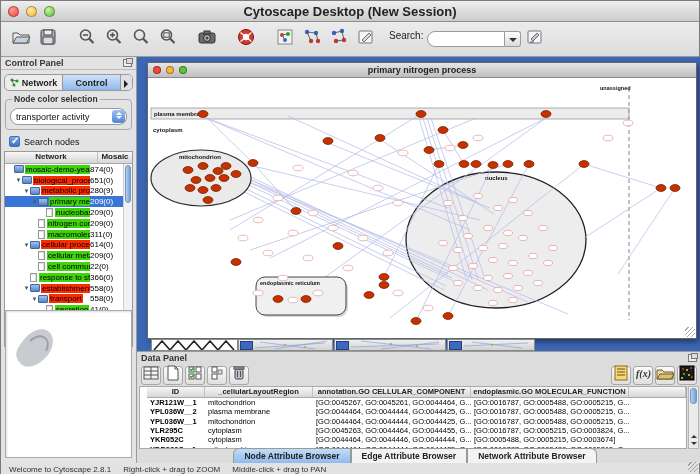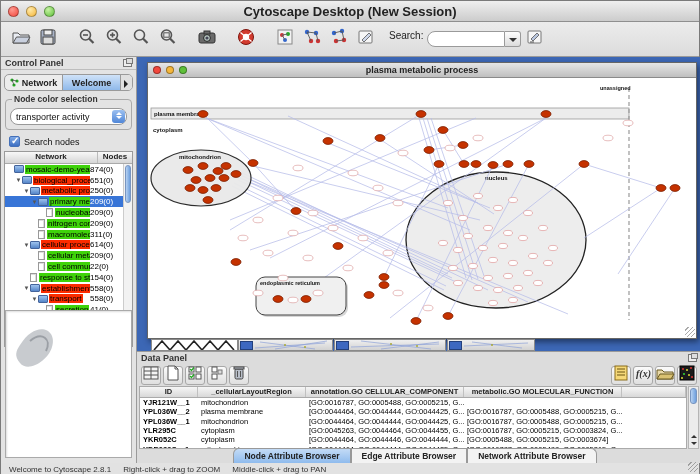--- a/index.html
+++ b/index.html
@@ -90,21 +90,21 @@
   .frag .bsq { position:absolute; left:1px; top:1px; width:13px; height:9px; background:#3d68c0; border:1px solid #23407c; }
   .frag svg { position:absolute; left:16px; top:0; }
 
   
   .dp { position:absolute; left:136px; top:350px; width:564px; height:112px; background:#dcdcdc; border-top:1px solid #9a9a9a; }
   .dp-head { height:12px; display:flex; align-items:center; justify-content:space-between; padding:0 4px; }
   .dp-head .t { font-size:9px; font-weight:bold; color:#333; }
   .dp-toolbar { height:22px; display:flex; align-items:center; padding:0 4px; gap:2px;font-weight:bold; }
   .dbtn { width:20px; height:19px; border:1px solid #a8a8a8; border-radius:3px; background:linear-gradient(#fbfbfb,#dfdfdf); display:flex; align-items:center; justify-content:center; }
   .dp-toolbar .spring { flex:1; }
-  .dtable { position:absolute; left:2px; top:34px; right:14px; bottom:14px; background:#fff; border:1px solid #aaa; overflow:hidden; }
+  .dtable { position:absolute; left:2px; top:34px; right:14px; bottom:14px; background:#fff; border:1px solid #aaa; overflow:hidden;padding-left:7px; }
   .dth { display:flex; height:11px; background:linear-gradient(#f6f6f6,#d8d8d8); border-bottom:1px solid #aaa; font-size:7.5px; font-weight:bold; color:#222; }
   .dth div { border-right:1px solid #c0c0c0; text-align:center; overflow:hidden; white-space:nowrap; }
   .drow { display:flex; height:9.3px; font-size:7.5px; color:#000; align-items:center; }
   .drow div { overflow:hidden; white-space:nowrap; padding-left:3px; }
   .cw0{width:58px;flex:none;font-weight:bold;} .cw1{width:108px;flex:none;} .cw2{width:158px;flex:none;} .cw3{width:158px;flex:none;}
   .dvscroll { position:absolute; right:2px; top:34px; width:11px; bottom:14px; background:#ececec; border:1px solid #b5b5b5; }
   .dvscroll .thumb { position:absolute; top:1px; left:1px; width:7px; height:16px; border-radius:3px; background:linear-gradient(90deg,#b7d2f2,#6e9fdd); border:1px solid #7895c0; }
   .dvscroll .arr { position:absolute; left:1px; width:7px; height:7px; font-size:6px; color:#444; text-align:center; line-height:7px; }
   .dvscroll .arr.up{ bottom:9px; } .dvscroll .arr.dn{ bottom:1px; }
   .dvscroll .arr::after{ content:""; display:inline-block; border:3px solid transparent; }
@@ -255,21 +255,21 @@
         <svg width="9" height="9" viewBox="0 0 9 9">
             <circle cx="2" cy="2" r="1.6" fill="#2a2"></circle>
             <circle cx="7" cy="3" r="1.6" fill="#2a2"></circle>
             <circle cx="4" cy="7" r="1.6" fill="#2a2"></circle>
             <line x1="2" y1="2" x2="7" y2="3" stroke="#444" stroke-width=".7"></line>
             <line x1="2" y1="2" x2="4" y2="7" stroke="#444" stroke-width=".7"></line>
           </svg>
         <span>Network</span>
       </div>
       <div class="cptab sel">
-        <span>Welcome</span>
+        <span>Control</span>
       </div>
       <div class="tab-arrow"></div>
     </div>
 
     <div class="groupbox">
       <span class="glabel">Node color selection</span>
       <div class="combo">
         <span>transporter activity</span>
         <span class="stepper">
             <i class="up"></i>
@@ -278,21 +278,21 @@
       </div>
     </div>
     <div class="checkrow">
       <div class="checkbox"></div>
       <span>Search nodes</span>
     </div>
 
     <div class="treewrap">
       <div class="treehead">
         <div class="c1">Network</div>
-        <div class="c2">Nodes</div>
+        <div class="c2">Mosaic</div>
       </div>
       <div id="tree-rows" style="padding-right:9px;">
           <div class="trow">
             <span style="width:0px;flex:none;"></span>
             <span class="tarw"></span>
             <span class="ficon"></span>
             <span class="tlbl green">mosaic-demo-yeast</span>
             <span class="tcnt">874(0)</span>
           </div>
           <div class="trow">
@@ -300,21 +300,21 @@
             <span class="tarw">▼</span>
             <span class="ficon"></span>
             <span class="tlbl red">biological_process</span>
             <span class="tcnt">651(0)</span>
           </div>
           <div class="trow">
             <span style="width:16px;flex:none;"></span>
             <span class="tarw">▼</span>
             <span class="ficon"></span>
             <span class="tlbl red">metabolic process</span>
-            <span class="tcnt">250(0)</span>
+            <span class="tcnt">280(9)</span>
           </div>
           <div class="trow sel">
             <span style="width:24px;flex:none;"></span>
             <span class="tarw">▼</span>
             <span class="ficon"></span>
             <span class="tlbl green">primary metabo</span>
             <span class="tcnt">209(0)</span>
           </div>
           <div class="trow">
             <span style="width:32px;flex:none;"></span>
@@ -356,21 +356,21 @@
             <span class="tarw"></span>
             <span class="picon"></span>
             <span class="tlbl green">cell communicat</span>
             <span class="tcnt">22(0)</span>
           </div>
           <div class="trow">
             <span style="width:16px;flex:none;"></span>
             <span class="tarw"></span>
             <span class="picon"></span>
             <span class="tlbl green">response to stimulu</span>
-            <span class="tcnt">154(0)</span>
+            <span class="tcnt">366(0)</span>
           </div>
           <div class="trow">
             <span style="width:16px;flex:none;"></span>
             <span class="tarw">▼</span>
             <span class="ficon"></span>
             <span class="tlbl red">establishment of lo</span>
             <span class="tcnt">558(0)</span>
           </div>
           <div class="trow">
             <span style="width:24px;flex:none;"></span>
@@ -418,21 +418,21 @@
         <path d="M14 34 C 30 8, 52 18, 46 36 C 42 50, 22 62, 14 52 C 8 45, 10 40, 14 34 Z" fill="#9aa0a8" opacity="0.55"></path>
         <path d="M24 30 C 36 20, 46 28, 40 40" fill="none" stroke="#6e747c" stroke-width="2" opacity="0.5"></path>
       </svg>
     </div>
   </div>
 
   <div class="desktop">
 
     <div class="win">
       <div class="win-tb">
-        <span class="title">plasma metabolic process</span>
+        <span class="title">primary nitrogen process</span>
         <div class="wl red"></div>
         <div class="wl yel"></div>
         <div class="wl grn"></div>
       </div>
       <svg class="net" id="net-canvas" width="548" height="260">
           <rect x="0" y="0" width="548" height="260" fill="#fff"></rect>
           <rect x="3" y="30" width="478" height="11" fill="#ececec" stroke="#999" stroke-width="0.8"></rect>
           <text x="6" y="38" font-size="6" font-weight="bold" fill="#111">plasma membrane</text>
           <text x="5" y="54" font-size="6" font-weight="bold" fill="#111">cytoplasm</text>
           <line x1="481" y1="10" x2="481" y2="242" stroke="#999" stroke-width="1.2" stroke-dasharray="4,3"></line>
@@ -687,27 +687,28 @@
               <circle cx="15" cy="14" r="1" fill="#d33"></circle>
               <circle cx="5" cy="15" r="1" fill="#dd3"></circle>
             </svg></span>
         </div>
       </div>
     <div class="dtable">
       <div class="dth" id="dt-head">
           <div class="cw0">ID</div>
           <div class="cw1">_cellularLayoutRegion</div>
           <div class="cw2">annotation.GO CELLULAR_COMPONENT</div>
-          <div class="cw3">metabolic.GO MOLECULAR_FUNCTION</div>
+          <div class="cw3">endoplasmic.GO MOLECULAR_FUNCTION</div>
           <div style="flex:1;"></div>
         </div>
       <div id="dt-rows">
           <div class="drow">
             <div class="cw0">YJR121W__1</div>
             <div class="cw1">mitochondrion</div>
+            <div class="cw2">[GO:0045267, GO:0045261, GO:0044464, G...</div>
             <div class="cw3">[GO:0016787, GO:0005488, GO:0005215, G...</div>
           </div>
           <div class="drow">
             <div class="cw0">YPL036W__2</div>
             <div class="cw1">plasma membrane</div>
             <div class="cw2">[GO:0044464, GO:0044444, GO:0044425, G...</div>
             <div class="cw3">[GO:0016787, GO:0005488, GO:0005215, G...</div>
           </div>
           <div class="drow">
             <div class="cw0">YPL036W__1</div>

